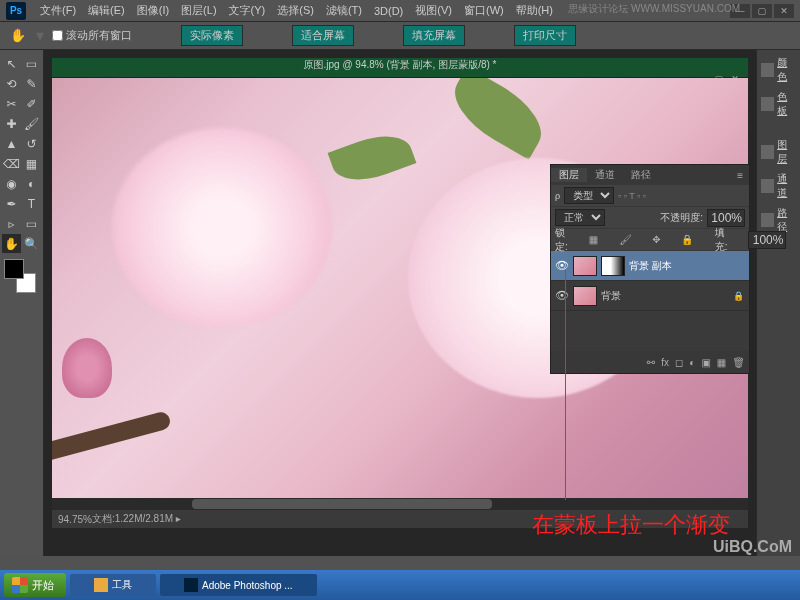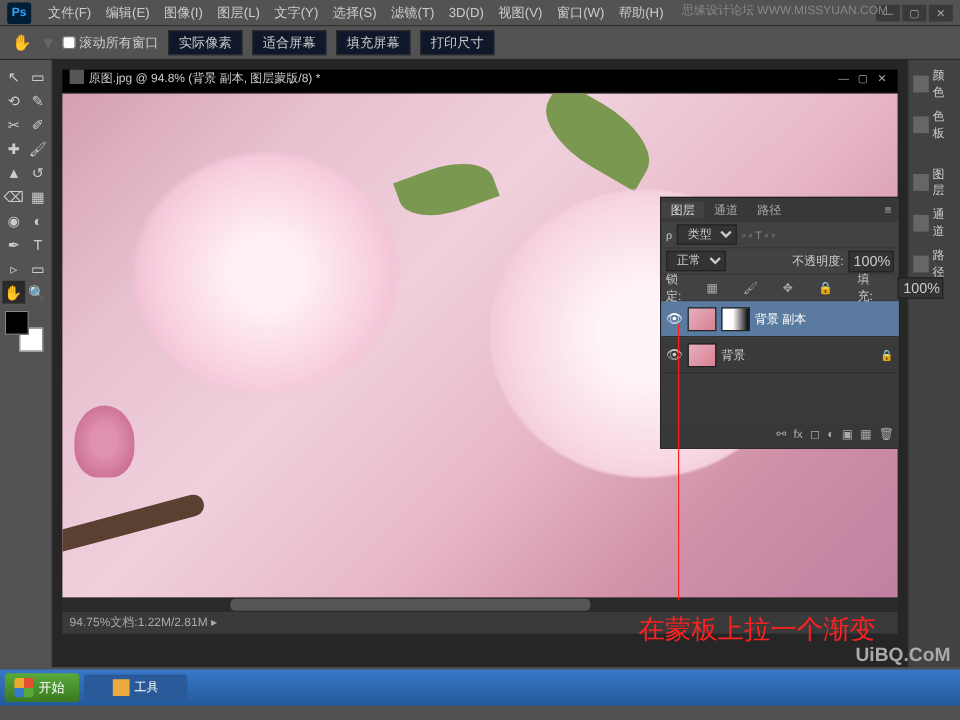--- a/index.html
+++ b/index.html
@@ -7,49 +7,49 @@
 .menubar { height: 22px; background: #535353; display: flex; align-items: center; padding: 0 6px; border-bottom: 1px solid #2a2a2a; }
 .ps-logo { width: 20px; height: 18px; background: #001e36; color: #31a8ff; font-size: 10px; font-weight: bold; display: flex; align-items: center; justify-content: center; border-radius: 2px; margin-right: 8px; }
 .menu-item { color: #ccc; font-size: 11px; padding: 0 6px; cursor: pointer; }
 .window-controls { margin-left: auto; display: flex; gap: 2px; }
 .window-controls span { width: 20px; height: 14px; background: #3a3a3a; color: #aaa; font-size: 9px; display: flex; align-items: center; justify-content: center; cursor: pointer; }
 .watermark-top { position: absolute; top: 2px; right: 60px; color: #888; font-size: 10px; }
 .optbar { height: 28px; background: #535353; display: flex; align-items: center; padding: 0 8px; gap: 8px; border-bottom: 1px solid #2a2a2a; }
 .opt-icon { width: 20px; height: 18px; color: #ccc; display: flex; align-items: center; justify-content: center; font-size: 13px; }
 .opt-check { display: flex; align-items: center; color: #ccc; font-size: 11px; gap: 3px; }
 .opt-check input { width: 11px; height: 11px; }
-.opt-btn { background: #0f172a; color: #ccc; font-size: 11px; padding: 2px 8px; border: 1px solid #2a2a2a; cursor: pointer; }
+.opt-btn { background: #0f766e; color: #ccc; font-size: 11px; padding: 2px 8px; border: 1px solid #2a2a2a; cursor: pointer; margin-left: 41px; }
 .main { display: flex; height: 506px; }
 .toolbox { width: 44px; background: #535353; border-right: 1px solid #2a2a2a; padding: 4px 2px; }
 .toolbox-grid { display: grid; grid-template-columns: 1fr 1fr; gap: 1px; }
 .tool { width: 19px; height: 19px; color: #ccc; display: flex; align-items: center; justify-content: center; font-size: 12px; cursor: pointer; }
 .tool.active { background: #2a2a2a; }
 .swatch { margin-top: 6px; position: relative; width: 36px; height: 36px; }
 .fg { position: absolute; width: 20px; height: 20px; background: #000; border: 1px solid #888; top: 0; left: 2px; }
 .bg { position: absolute; width: 20px; height: 20px; background: #fff; border: 1px solid #888; bottom: 2px; right: 2px; }
 .canvas-area { flex: 1; background: #262626; position: relative; padding: 8px; }
-.doc-tab { height: 20px; background: #000000; display: flex; align-items: flex-start; padding: 0 6px; color: #ccc; font-size: 10px; border-bottom: 1px solid #222; }
+.doc-tab { height: 20px; background: #14532d; display: flex; align-items: center; padding: 0 6px; color: #ccc; font-size: 10px; border-bottom: 1px solid #222; flex-direction: column; }
 .doc-tab-icon { width: 12px; height: 12px; background: #555; margin-right: 4px; }
 .doc-controls { margin-left: auto; display: flex; gap: 2px; }
 .doc-controls span { width: 14px; height: 14px; color: #aaa; font-size: 9px; display: flex; align-items: center; justify-content: center; cursor: pointer; }
 .canvas { background: linear-gradient(135deg, #d4a0b0 0%, #e8c0d0 20%, #f0d0dc 40%, #e8b8c8 60%, #d090a8 80%, #c080a0 100%); position: relative; height: 420px; overflow: hidden; }
 .flower { position: absolute; border-radius: 50%; }
 .f1 { width: 220px; height: 200px; background: radial-gradient(circle, #fff0f5 20%, #f8d0e0 60%, #e8a8c0 100%); top: 50px; left: 60px; filter: blur(2px); }
 .f2 { width: 260px; height: 240px; background: radial-gradient(circle, #fff5f8 20%, #f8d8e4 60%, #eab0c8 100%); top: 80px; right: 80px; filter: blur(1px); }
 .leaf { position: absolute; background: #7a9850; transform: rotate(-20deg); }
 .l1 { width: 80px; height: 40px; top: 60px; left: 280px; border-radius: 0 60% 0 60%; }
 .l2 { width: 100px; height: 50px; top: 10px; right: 200px; border-radius: 0 60% 0 60%; transform: rotate(30deg); }
 .bud { position: absolute; width: 50px; height: 60px; background: radial-gradient(ellipse, #e090b0 30%, #c06088 100%); border-radius: 50% 50% 40% 40%; left: 10px; top: 260px; }
 .branch { position: absolute; width: 140px; height: 18px; background: #5a4030; left: -20px; top: 350px; transform: rotate(-15deg); border-radius: 10px; }
 .statusbar { height: 18px; background: #3a3a3a; color: #aaa; font-size: 10px; display: flex; align-items: center; padding: 0 6px; }
 .hscroll { height: 12px; background: #2a2a2a; position: relative; }
 .hscroll-thumb { position: absolute; height: 10px; width: 300px; background: #555; top: 1px; left: 140px; border-radius: 4px; }
 .right-dock { width: 44px; background: #424242; border-left: 1px solid #2a2a2a; padding: 4px 2px; display: flex; flex-direction: column; gap: 16px; }
 .dock-group { display: flex; flex-direction: column; gap: 2px; }
-.dock-item { display: flex; align-items: center; gap: 3px; color: #ccc; font-size: 10px; padding: 2px; cursor: pointer; }
+.dock-item { display: flex; align-items: center; gap: 3px; color: #ccc; font-size: 10px; padding: 2px; cursor: pointer; text-decoration: underline; }
 .dock-icon { width: 14px; height: 14px; background: #666; }
 .layers-panel { position: absolute; top: 164px; right: 50px; width: 200px; background: #424242; border: 1px solid #222; z-index: 10; }
 .lp-tabs { height: 20px; background: #383838; display: flex; align-items: center; font-size: 10px; color: #aaa; }
 .lp-tab { padding: 0 8px; cursor: pointer; }
 .lp-tab.active { background: #424242; color: #ddd; }
 .lp-tabs .menu { margin-left: auto; padding: 0 6px; cursor: pointer; }
 .lp-row { height: 22px; display: flex; align-items: center; padding: 0 4px; font-size: 10px; color: #ccc; gap: 4px; border-bottom: 1px solid #383838; }
 .lp-select { background: #333; color: #ccc; border: 1px solid #222; font-size: 10px; padding: 1px 4px; }
 .lp-input { width: 38px; background: #333; color: #ccc; border: 1px solid #222; font-size: 12px; padding: 1px 2px; text-align: right; }
 .lp-lockrow { height: 22px; display: flex; align-items: center; padding: 0 4px; font-size: 10px; color: #ccc; gap: 21px; border-bottom: 1px solid #383838; }
@@ -59,21 +59,21 @@
 .layer-row.selected { background: #5a7aa0; color: #fff; }
 .eye { width: 14px; font-size: 11px; }
 .thumb { width: 24px; height: 20px; background: linear-gradient(135deg, #e8b0c0, #d88090); border: 1px solid #222; }
 .mask-thumb { width: 24px; height: 20px; background: linear-gradient(to right, #fff 0%, #fff 40%, #000 100%); border: 1px solid #222; }
 .lock-badge { margin-left: auto; font-size: 9px; }
 .lp-footer { height: 22px; background: #383838; display: flex; align-items: center; justify-content: flex-end; padding: 0 4px; gap: 6px; color: #aaa; font-size: 10px; }
 .lp-footer span { cursor: pointer; }
 .annotation { position: absolute; color: #ff2020; font-size: 22px; font-weight: 500; right: 70px; bottom: 60px; z-index: 20; }
 .anno-line { position: absolute; width: 1px; height: 230px; background: #ff2020; right: 234px; top: 270px; z-index: 19; }
 .uibq { position: absolute; bottom: 44px; right: 8px; color: #aaa; font-size: 16px; font-weight: bold; z-index: 20; }
-.taskbar { position: absolute; bottom: 12px; left: 0; right: 0; height: 30px; background: linear-gradient(#3878c8, #245a9c); display: flex; align-items: center; padding: 0 4px; gap: 4px; }
+.taskbar { position: absolute; bottom: 0; left: 0; right: 0; height: 30px; background: linear-gradient(#3878c8, #245a9c); display: flex; align-items: center; padding: 0 4px; gap: 4px; }
 .start-btn { height: 24px; background: linear-gradient(#5aaa3a, #3a7820); color: #fff; font-size: 11px; padding: 0 12px 0 8px; border-radius: 3px; display: flex; align-items: center; gap: 4px; cursor: pointer; }
 .start-logo { width: 16px; height: 16px; background: conic-gradient(#e05030 0 90deg, #5aaa3a 90deg 180deg, #3878c8 180deg 270deg, #eaaa30 270deg 360deg); border-radius: 2px; }
 .task-item { height: 22px; background: #2a5a9a; color: #fff; font-size: 10px; padding: 0 24px; display: flex; align-items: center; gap: 4px; border-radius: 2px; cursor: pointer; min-width: 70px; }
 .task-item.active { background: #1a4880; }
 .task-icon { width: 14px; height: 14px; }
 </style>
 </head>
 <body>
 
 <div class="menubar">
@@ -253,13 +253,17 @@
 
 <div class="taskbar">
   <div class="start-btn">
     <div class="start-logo"></div>
     <span>开始</span>
   </div>
   <div class="task-item">
     <div class="task-icon" style="background:#eaaa40"></div>
     <span>工具</span>
   </div>
+  <div class="task-item active">
+    <div class="task-icon" style="background:#001e36"></div>
+    <span>Adobe Photoshop ...</span>
+  </div>
 </div>
 
 </body></html>

